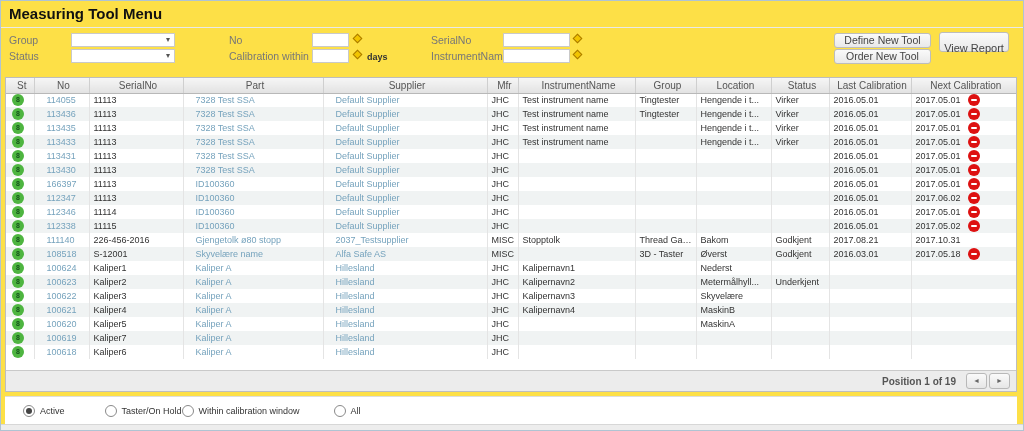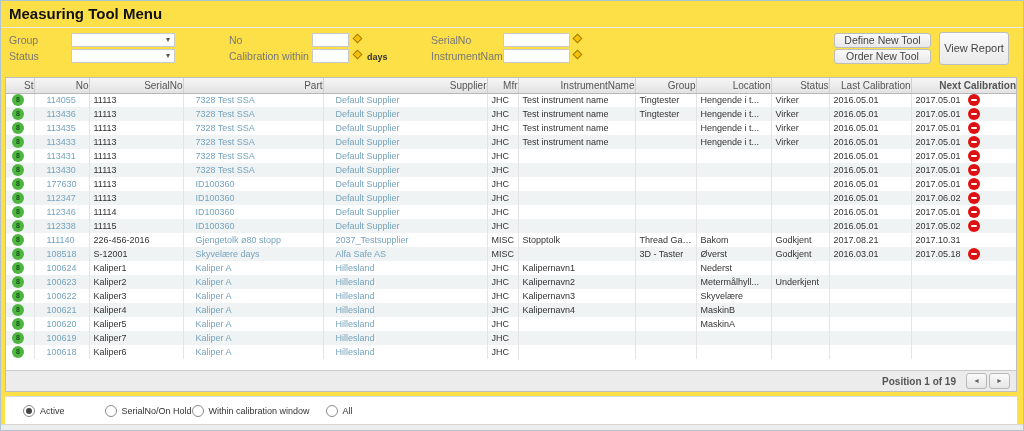--- a/index.html
+++ b/index.html
@@ -11,32 +11,32 @@
   .filter-bar { position:absolute; top:26px; left:0; right:0; height:48px; border-top:1px solid #e9e9e9; }
   .flabel { position:absolute; font-size:10.5px; color:#777; white-space:nowrap; }
   .dropdown { position:absolute; width:104px; height:14px; background:#fff; border:1px solid #c9c9c9; }
   .dropdown .caret { position:absolute; right:4px; top:1px; font-size:8px; color:#555; }
   .tinput { position:absolute; height:14px; background:#fff; border:1px solid #c9c9c9; font-size:9px; padding:0 2px; color:#333; }
   .diamond { position:absolute; width:7px; height:7px; background:#f2c500; border:1px solid #a87900; transform:rotate(45deg); }
   .days { position:absolute; font-size:9px; font-weight:bold; color:#333; }
   .btn { position:absolute; background:linear-gradient(#fafafa,#e9e9e9); border:1px solid #bdbdbd; border-radius:3px; font-size:10.5px; color:#444; text-align:center; cursor:pointer; }
   .btn-define { left:833px; top:5px; width:97px; height:15px; line-height:13px; }
   .btn-order  { left:833px; top:21px; width:97px; height:15px; line-height:13px; }
-  .btn-view   { left:938px; top:4px;  width:70px; height:33px; line-height:31px; font-size:11px; }
+  .btn-view   { left:938px; top:4px;  width:70px; height:20px; line-height:31px; font-size:11px; }
 
   
   .grid { position:absolute; top:76px; left:4px; right:6px; bottom:38px; border:1px solid #bdbdbd; display:flex; flex-direction:column; background:#fff; }
   table { border-collapse:collapse; table-layout:fixed; width:100%; }
   col.c0{width:28px} col.c1{width:55px} col.c2{width:94px} col.c3{width:140px} col.c4{width:164px}
   col.c5{width:31px} col.c6{width:117px} col.c7{width:61px} col.c8{width:75px} col.c9{width:58px}
   col.c10{width:82px} col.c11{width:auto}
-  th { height:15px; font-size:10px; font-weight:normal; color:#555; text-align:right; padding:0 0 0 4px;
+  th { height:15px; font-size:10px; font-weight:normal; color:#555; text-align:center; padding:0 0 0 4px;
        background:linear-gradient(#f6f6f6,#e2e2e2); border-bottom:1px solid #b8b8b8; border-right:1px solid #cfcfcf;
        white-space:nowrap; overflow:hidden; }
-  th:last-child { border-right:none;font-weight:bold; }
+  th:last-child { border-right:none; }
   td { height:14px; font-size:9px; color:#333; padding:0 2px 0 4px; border-right:1px solid #e4e4e4;
        white-space:nowrap; overflow:hidden; text-overflow:ellipsis; }
   td:last-child { border-right:none; }
   tbody tr:nth-child(even) { background:#f0f3f3; }
   td.link { color:#76a3bd; cursor:pointer;padding-left:12px; }
   .badge { display:inline-block; width:12px; height:12px; margin-left:2px; border-radius:50%; background:#4eb540;
            color:#14521a; font-size:7px; font-weight:bold; text-align:center; line-height:12px; vertical-align:middle; }
   .alert-ic { position:relative; display:inline-block; width:12px; height:12px; margin-left:7px; border-radius:50%;
               background:#dd1111; vertical-align:middle; }
   .alert-ic::after { content:""; position:absolute; left:3px; top:5px; width:6px; height:2px; background:#fff; border-radius:1px; }
@@ -45,21 +45,21 @@
   .grid-footer { height:21px; background:#ececec; border-top:1px solid #c9c9c9; display:flex; align-items:center;
                  justify-content:flex-end; gap:2px; padding-right:6px; }
   .pos-label { font-size:10px; font-weight:bold; color:#555; margin-right:8px; }
   .pg-btn { width:21px; height:16px; background:linear-gradient(#fafafa,#e6e6e6); border:1px solid #b8b8b8;
             border-radius:3px; font-size:7px; color:#666; text-align:center; line-height:14px; cursor:pointer; }
 
   
   .radio-bar { position:absolute; left:4px; right:6px; bottom:6px; height:28px; border-top:1px solid #ddd;
                display:flex; align-items:center; background:#fff; }
   .radio-item { display:inline-flex; align-items:center; gap:5px; cursor:pointer; }
-  .ri0{margin-left:18px} .ri1{margin-left:40px} .ri2{} .ri3{margin-left:16px}
+  .ri0{margin-left:18px} .ri1{margin-left:40px} .ri2{} .ri3{margin-left:34px}
   .radio-circle { width:12px; height:12px; border:1px solid #8a8a8a; border-radius:50%; background:#fff; position:relative; flex:none; }
   .radio-circle.sel::after { content:""; position:absolute; left:2px; top:2px; width:6px; height:6px; border-radius:50%; background:#444; }
   .radio-label { font-size:9px; color:#333; white-space:nowrap; }
   .bottom-strip { position:absolute; left:0; right:0; bottom:0; height:6px; background:#ededed; border-top:1px solid #d7d7d7; }
 </style>
 </head>
 <body>
 
 <div class="page">
 
@@ -209,21 +209,21 @@
             <td>JHC</td>
             <td></td>
             <td></td>
             <td></td>
             <td></td>
             <td>2016.05.01</td>
             <td><span class="date">2017.05.01</span><span class="alert-ic"></span></td>
           </tr>
           <tr>
             <td><span class="badge">8</span></td>
-            <td class="link">177630</td>
+            <td class="link">166397</td>
             <td>11113</td>
             <td class="link">ID100360</td>
             <td class="link">Default Supplier</td>
             <td>JHC</td>
             <td></td>
             <td></td>
             <td></td>
             <td></td>
             <td>2016.05.01</td>
             <td><span class="date">2017.05.01</span><span class="alert-ic"></span></td>
@@ -281,21 +281,21 @@
             <td>Thread Gauge</td>
             <td>Bakom</td>
             <td>Godkjent</td>
             <td>2017.08.21</td>
             <td><span class="date">2017.10.31</span></td>
           </tr>
           <tr>
             <td><span class="badge">8</span></td>
             <td class="link">108518</td>
             <td>S-12001</td>
-            <td class="link">Skyvelære days</td>
+            <td class="link">Skyvelære name</td>
             <td class="link">Alfa Safe AS</td>
             <td>MISC</td>
             <td></td>
             <td>3D - Taster</td>
             <td>Øverst</td>
             <td>Godkjent</td>
             <td>2016.03.01</td>
             <td><span class="date">2017.05.18</span><span class="alert-ic"></span></td>
           </tr>
           <tr>
@@ -406,21 +406,21 @@
     </div>
   </div>
 
   <div class="radio-bar">
       <span class="radio-item ri0">
         <span class="radio-circle sel"></span>
         <span class="radio-label">Active</span>
       </span>
       <span class="radio-item ri1">
         <span class="radio-circle"></span>
-        <span class="radio-label">SerialNo/On Hold</span>
+        <span class="radio-label">Taster/On Hold</span>
       </span>
       <span class="radio-item ri2">
         <span class="radio-circle"></span>
         <span class="radio-label">Within calibration window</span>
       </span>
       <span class="radio-item ri3">
         <span class="radio-circle"></span>
         <span class="radio-label">All</span>
       </span>
     </div>

